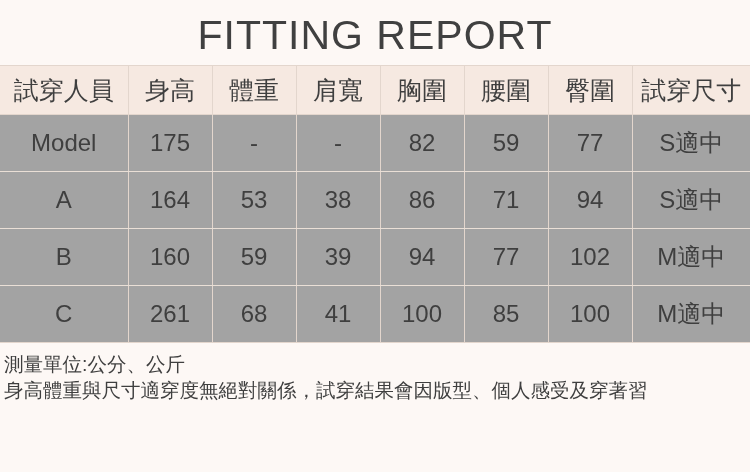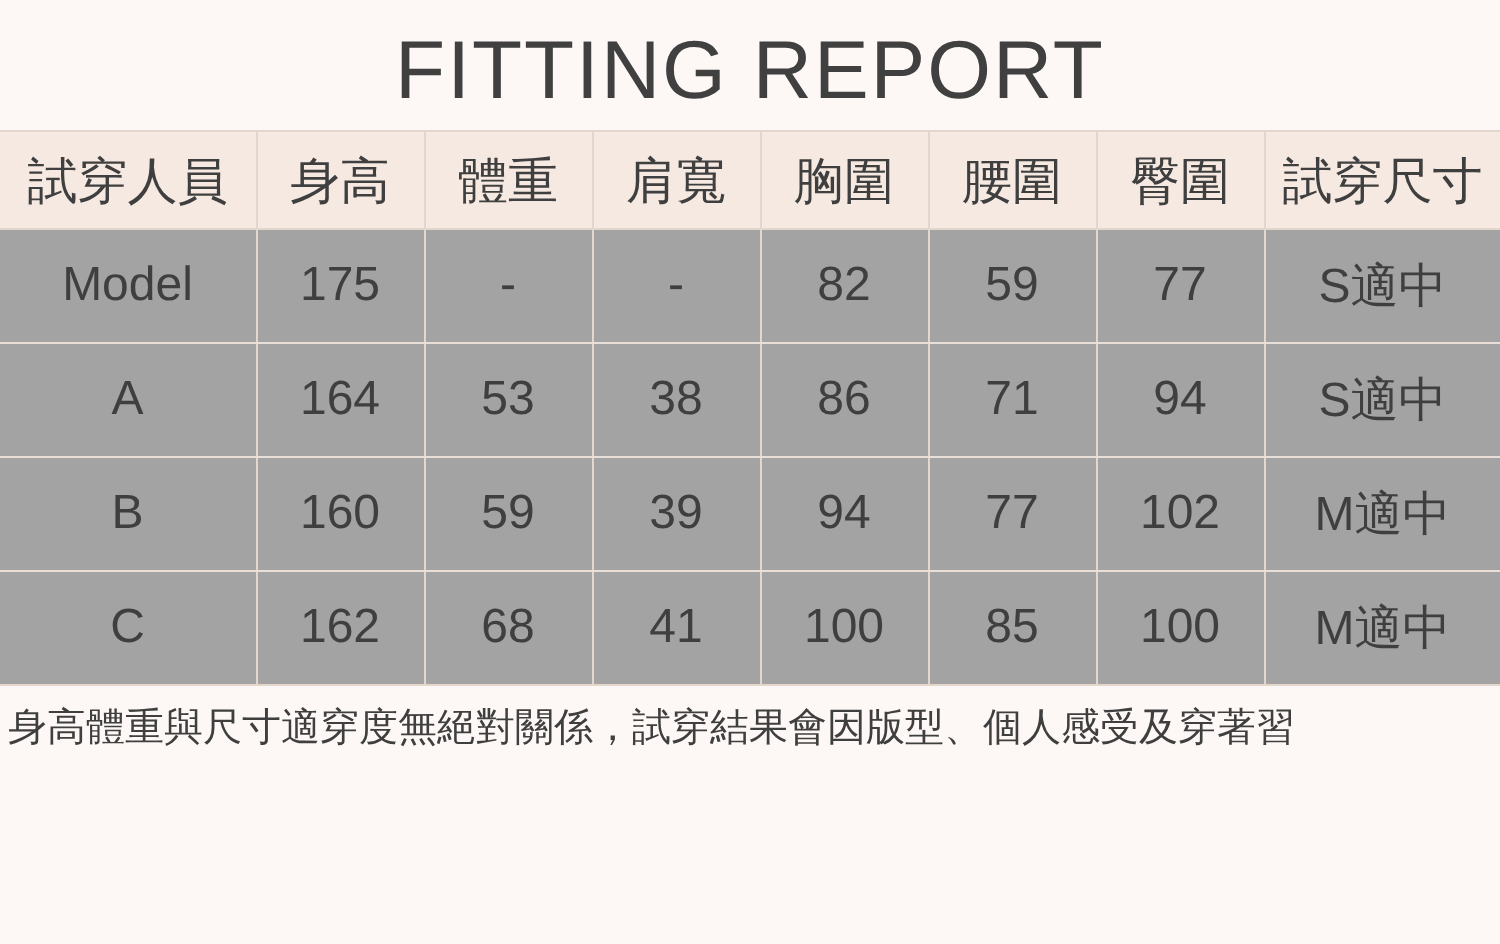--- a/index.html
+++ b/index.html
@@ -137,28 +137,29 @@
         <td class="col-1">160</td>
         <td class="col-2">59</td>
         <td class="col-3">39</td>
         <td class="col-4">94</td>
         <td class="col-5">77</td>
         <td class="col-6">102</td>
         <td class="col-7">M適中</td>
       </tr>
       <tr>
         <td class="col-0">C</td>
-        <td class="col-1">162</td>
+        <td class="col-1">261</td>
         <td class="col-2">68</td>
         <td class="col-3">41</td>
         <td class="col-4">100</td>
         <td class="col-5">85</td>
         <td class="col-6">100</td>
         <td class="col-7">M適中</td>
       </tr>
     </tbody>
   </table>
 
   <div class="notes">
+    <div>測量單位:公分、公斤</div>
     <div>身高體重與尺寸適穿度無絕對關係，試穿結果會因版型、個人感受及穿著習</div>
   </div>
 
 </div>
 
 </body></html>

